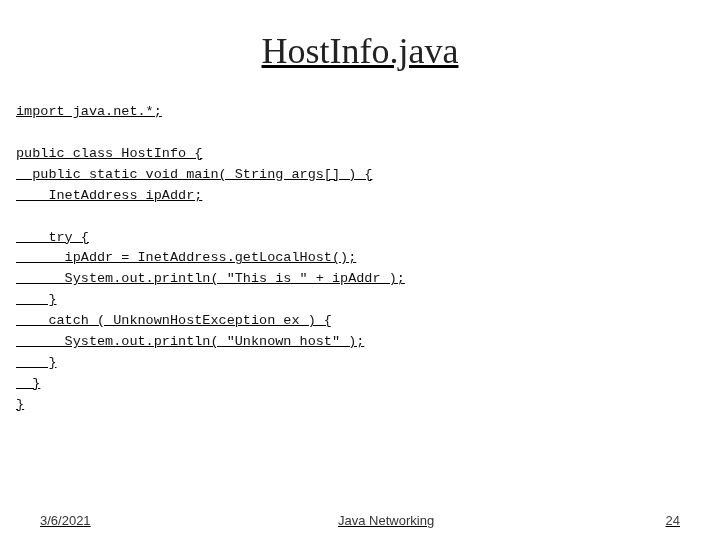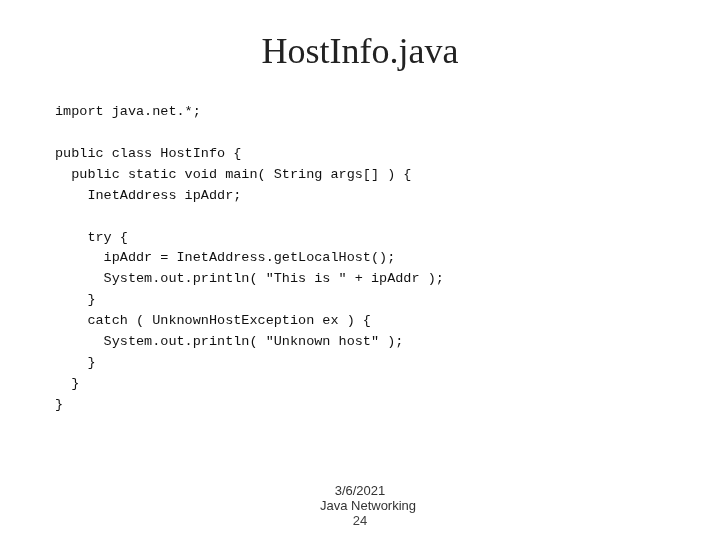--- a/index.html
+++ b/index.html
@@ -17,54 +17,53 @@
       position: relative;
     }
 
     .slide {
       width: 720px;
       height: 540px;
       background: #ffffff;
       position: relative;
       display: flex;
       flex-direction: column;
+      text-decoration: underline;
     }
 
     .title-area {
       text-align: center;
       padding: 30px 40px 20px 40px;
     }
 
     .slide-title {
       font-size: 36px;
       font-weight: normal;
       color: #222222;
       font-family: Georgia, 'Times New Roman', serif;
     }
 
     .content-area {
       flex: 1;
-      padding: 10px 40px 10px 55px;
+      padding: 10px 40px 10px 16px;
     }
 
     .code-block {
       font-family: 'Courier New', Courier, monospace;
       font-size: 13.5px;
       line-height: 1.55;
       color: #111111;
       white-space: pre;
     }
 
     .footer {
       display: flex;
       justify-content: space-between;
-      align-items: center;
       padding: 8px 40px 12px 40px;
       border-top: none;
-      flex-direction: column;
     }
 
     .footer-left {
       font-size: 13px;
       color: #333333;
       font-family: Arial, sans-serif;
     }
 
     .footer-center {
       font-size: 13px;

